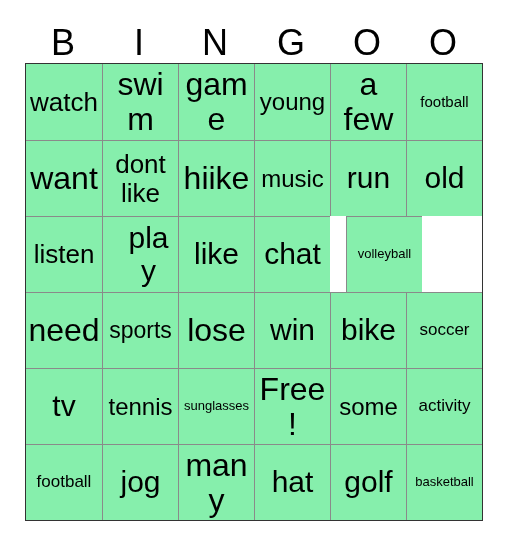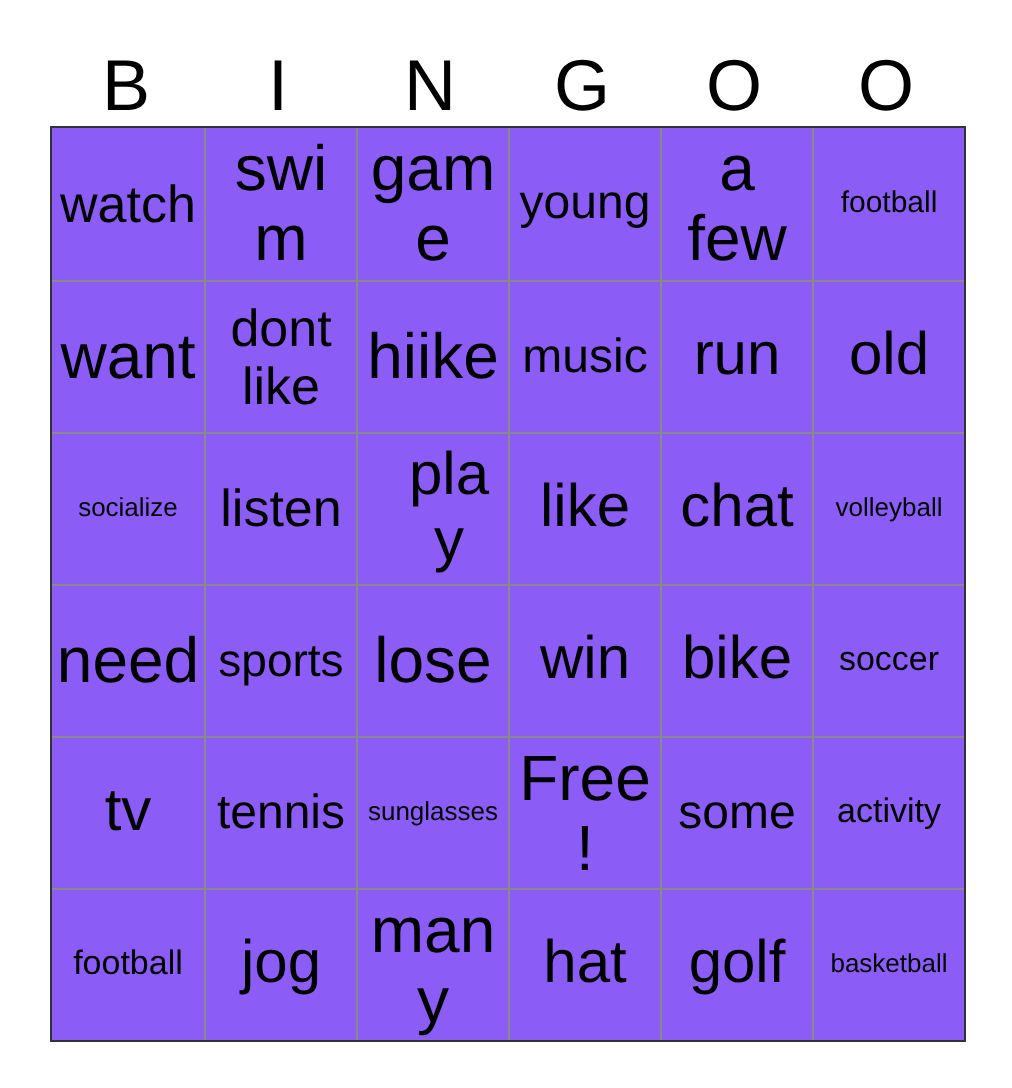--- a/index.html
+++ b/index.html
@@ -57,21 +57,21 @@
     flex: 0 0 76px;
     width: 76px;
     height: 76px;
     box-sizing: border-box;
     display: flex;
     align-items: center;
     justify-content: center;
     text-align: center;
     overflow: hidden;
     padding: 0 2px;
-    background: #8b5cf6;
+    background: #86efac;
   }
   .cell + .cell {
     border-left: 1px solid #8a8a8a;
   }
   .cell-text {
     display: block;
     width: 100%;
     line-height: 1.08;
     color: #000000;
     word-break: break-word;
@@ -139,35 +139,32 @@
       <div class="cell" style="color: rgb(0, 0, 0);">
           <span class="cell-text fs-xxl">run</span>
         </div>
       <div class="cell" style="color: rgb(0, 0, 0);">
           <span class="cell-text fs-xxl">old</span>
         </div>
     </div>
 
     <div class="grid-row">
       <div class="cell" style="color: rgb(0, 0, 0);">
-          <span class="cell-text fs-xs">socialize</span>
-        </div>
-      <div class="cell" style="color: rgb(0, 0, 0);">
           <span class="cell-text fs-l">listen</span>
         </div>
       <div class="cell" style="color: rgb(0, 0, 0); padding-left: 18px;">
           <span class="cell-text fs-xxl">play</span>
         </div>
       <div class="cell" style="color: rgb(0, 0, 0);">
           <span class="cell-text fs-xxl">like</span>
         </div>
       <div class="cell" style="color: rgb(0, 0, 0);">
           <span class="cell-text fs-xxl">chat</span>
         </div>
-      <div class="cell" style="color: rgb(0, 0, 0);">
+      <div class="cell" style="color: rgb(0, 0, 0); margin-left: 16px;">
           <span class="cell-text fs-xs">volleyball</span>
         </div>
     </div>
 
     <div class="grid-row">
       <div class="cell" style="color: rgb(0, 0, 0);">
           <span class="cell-text fs-xl">need</span>
         </div>
       <div class="cell" style="color: rgb(0, 0, 0);">
           <span class="cell-text fs-m">sports</span>

